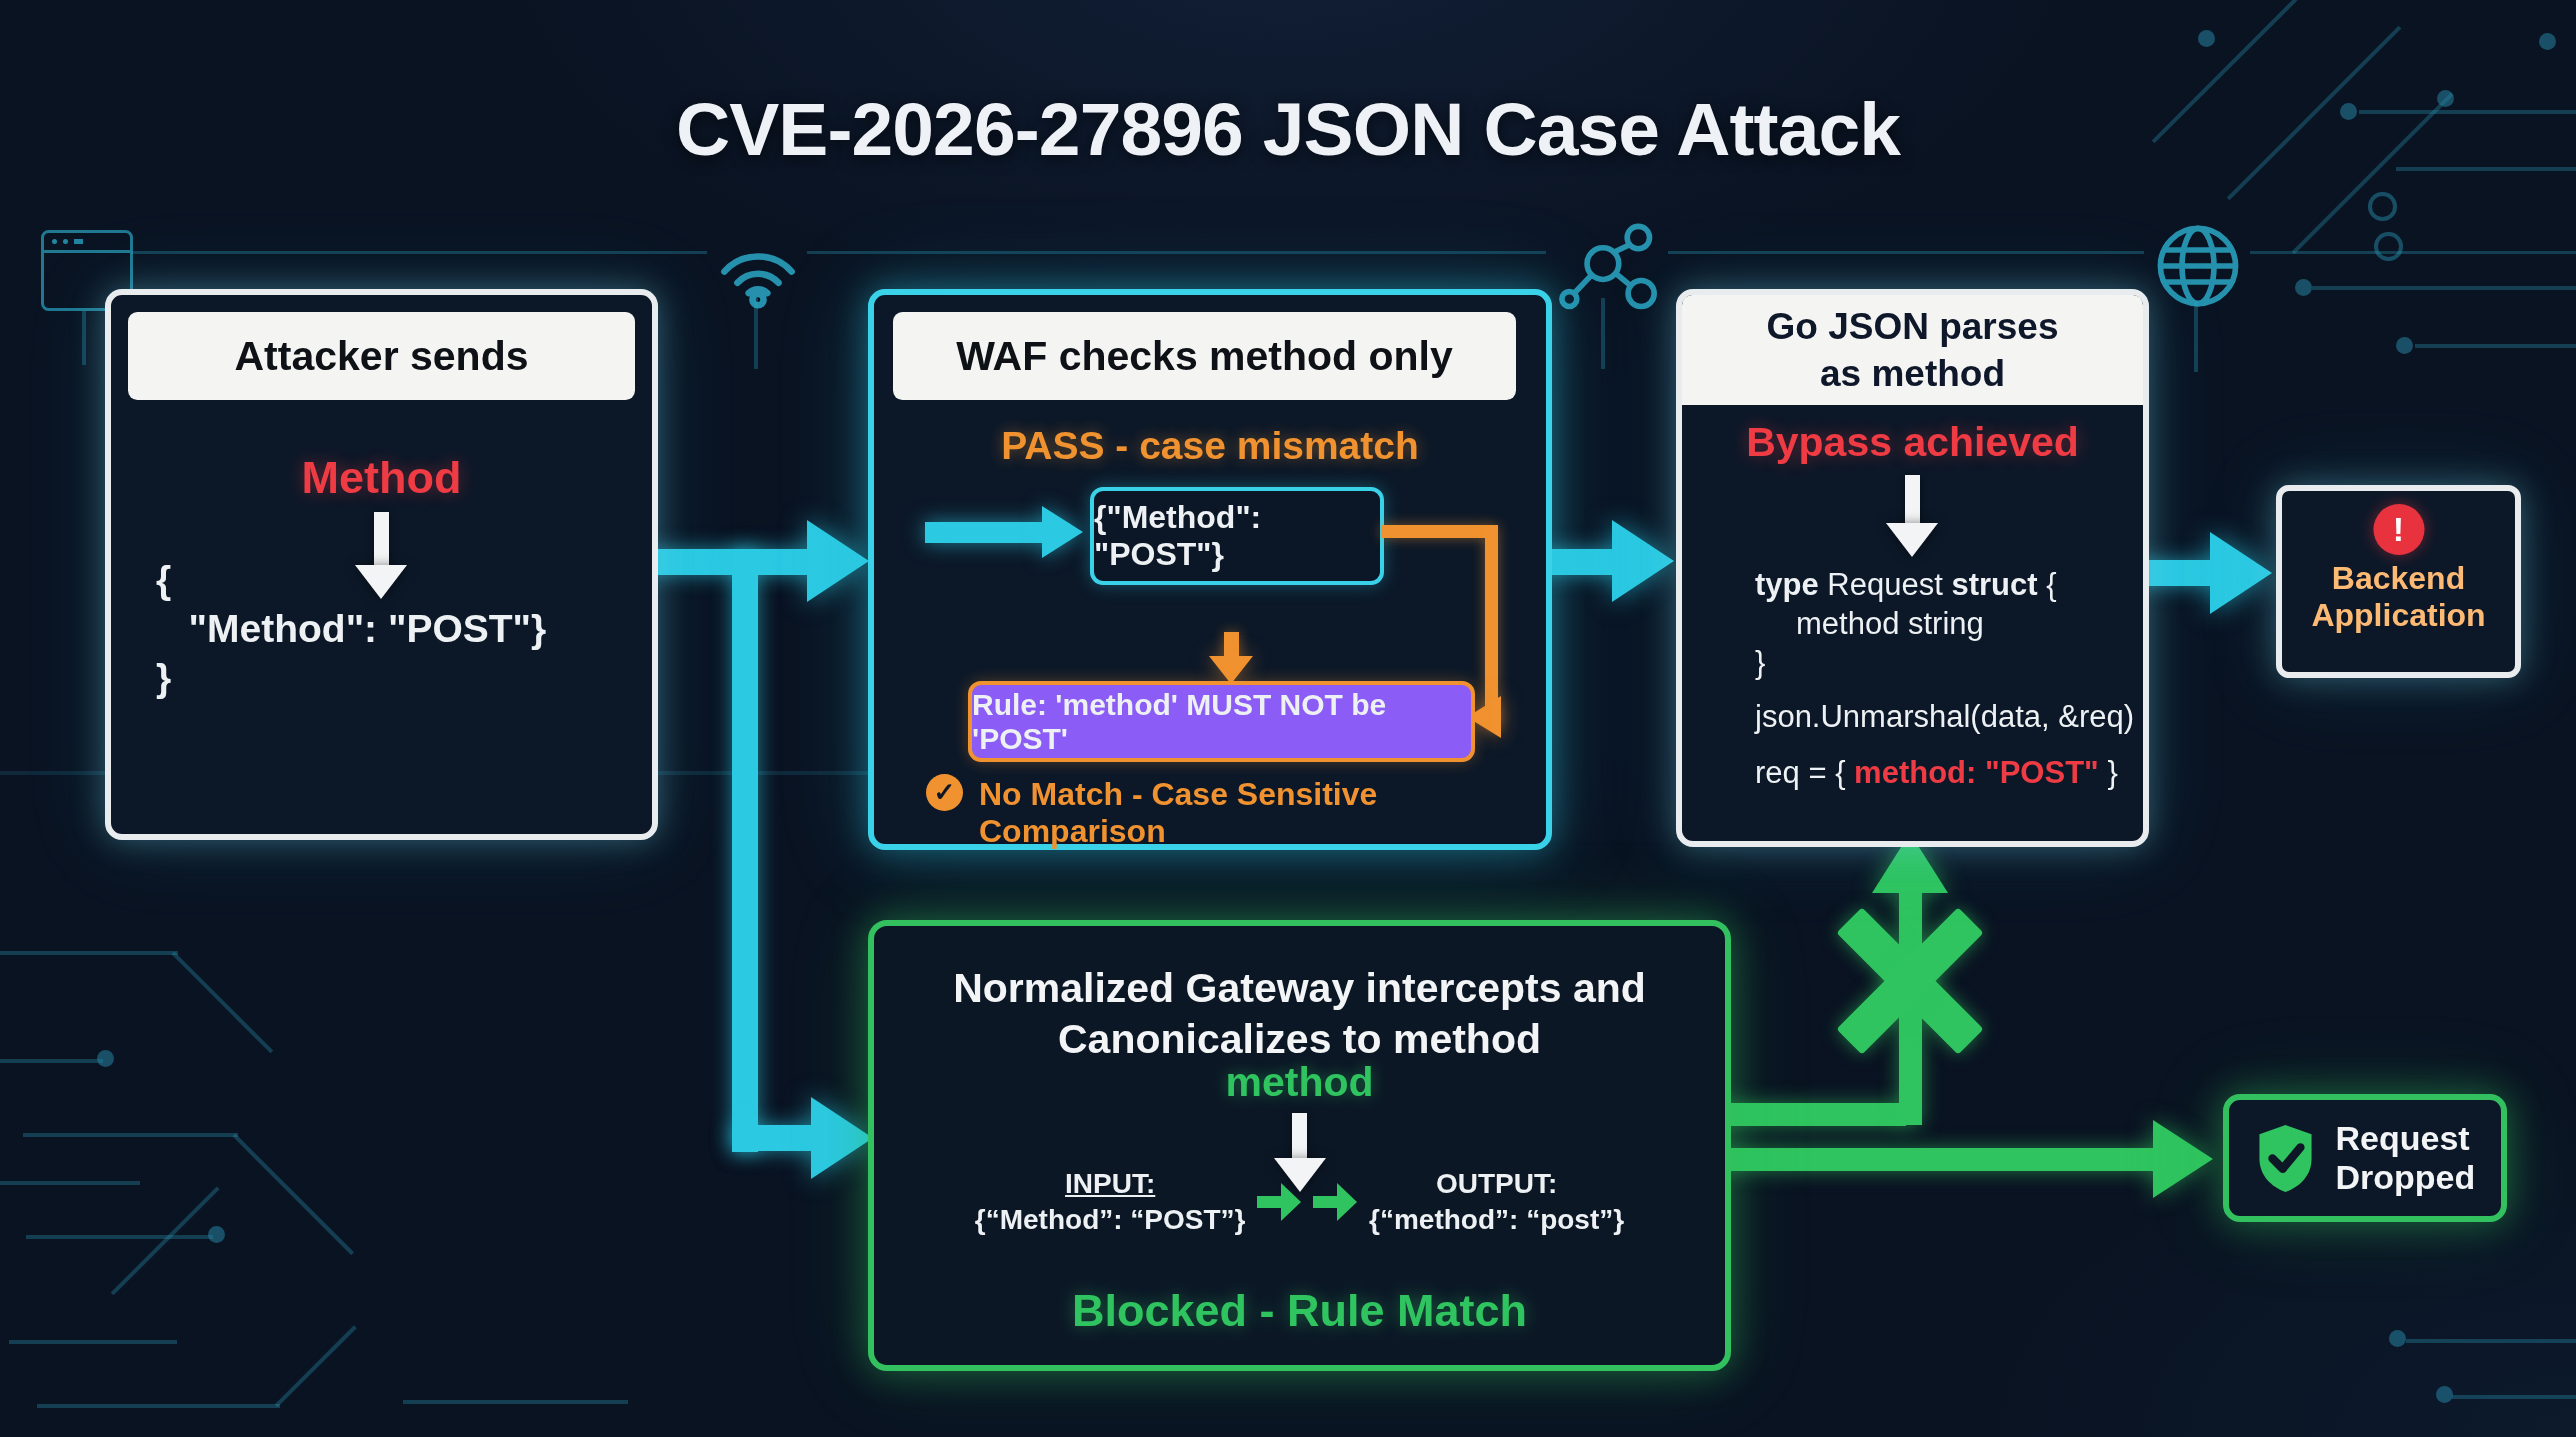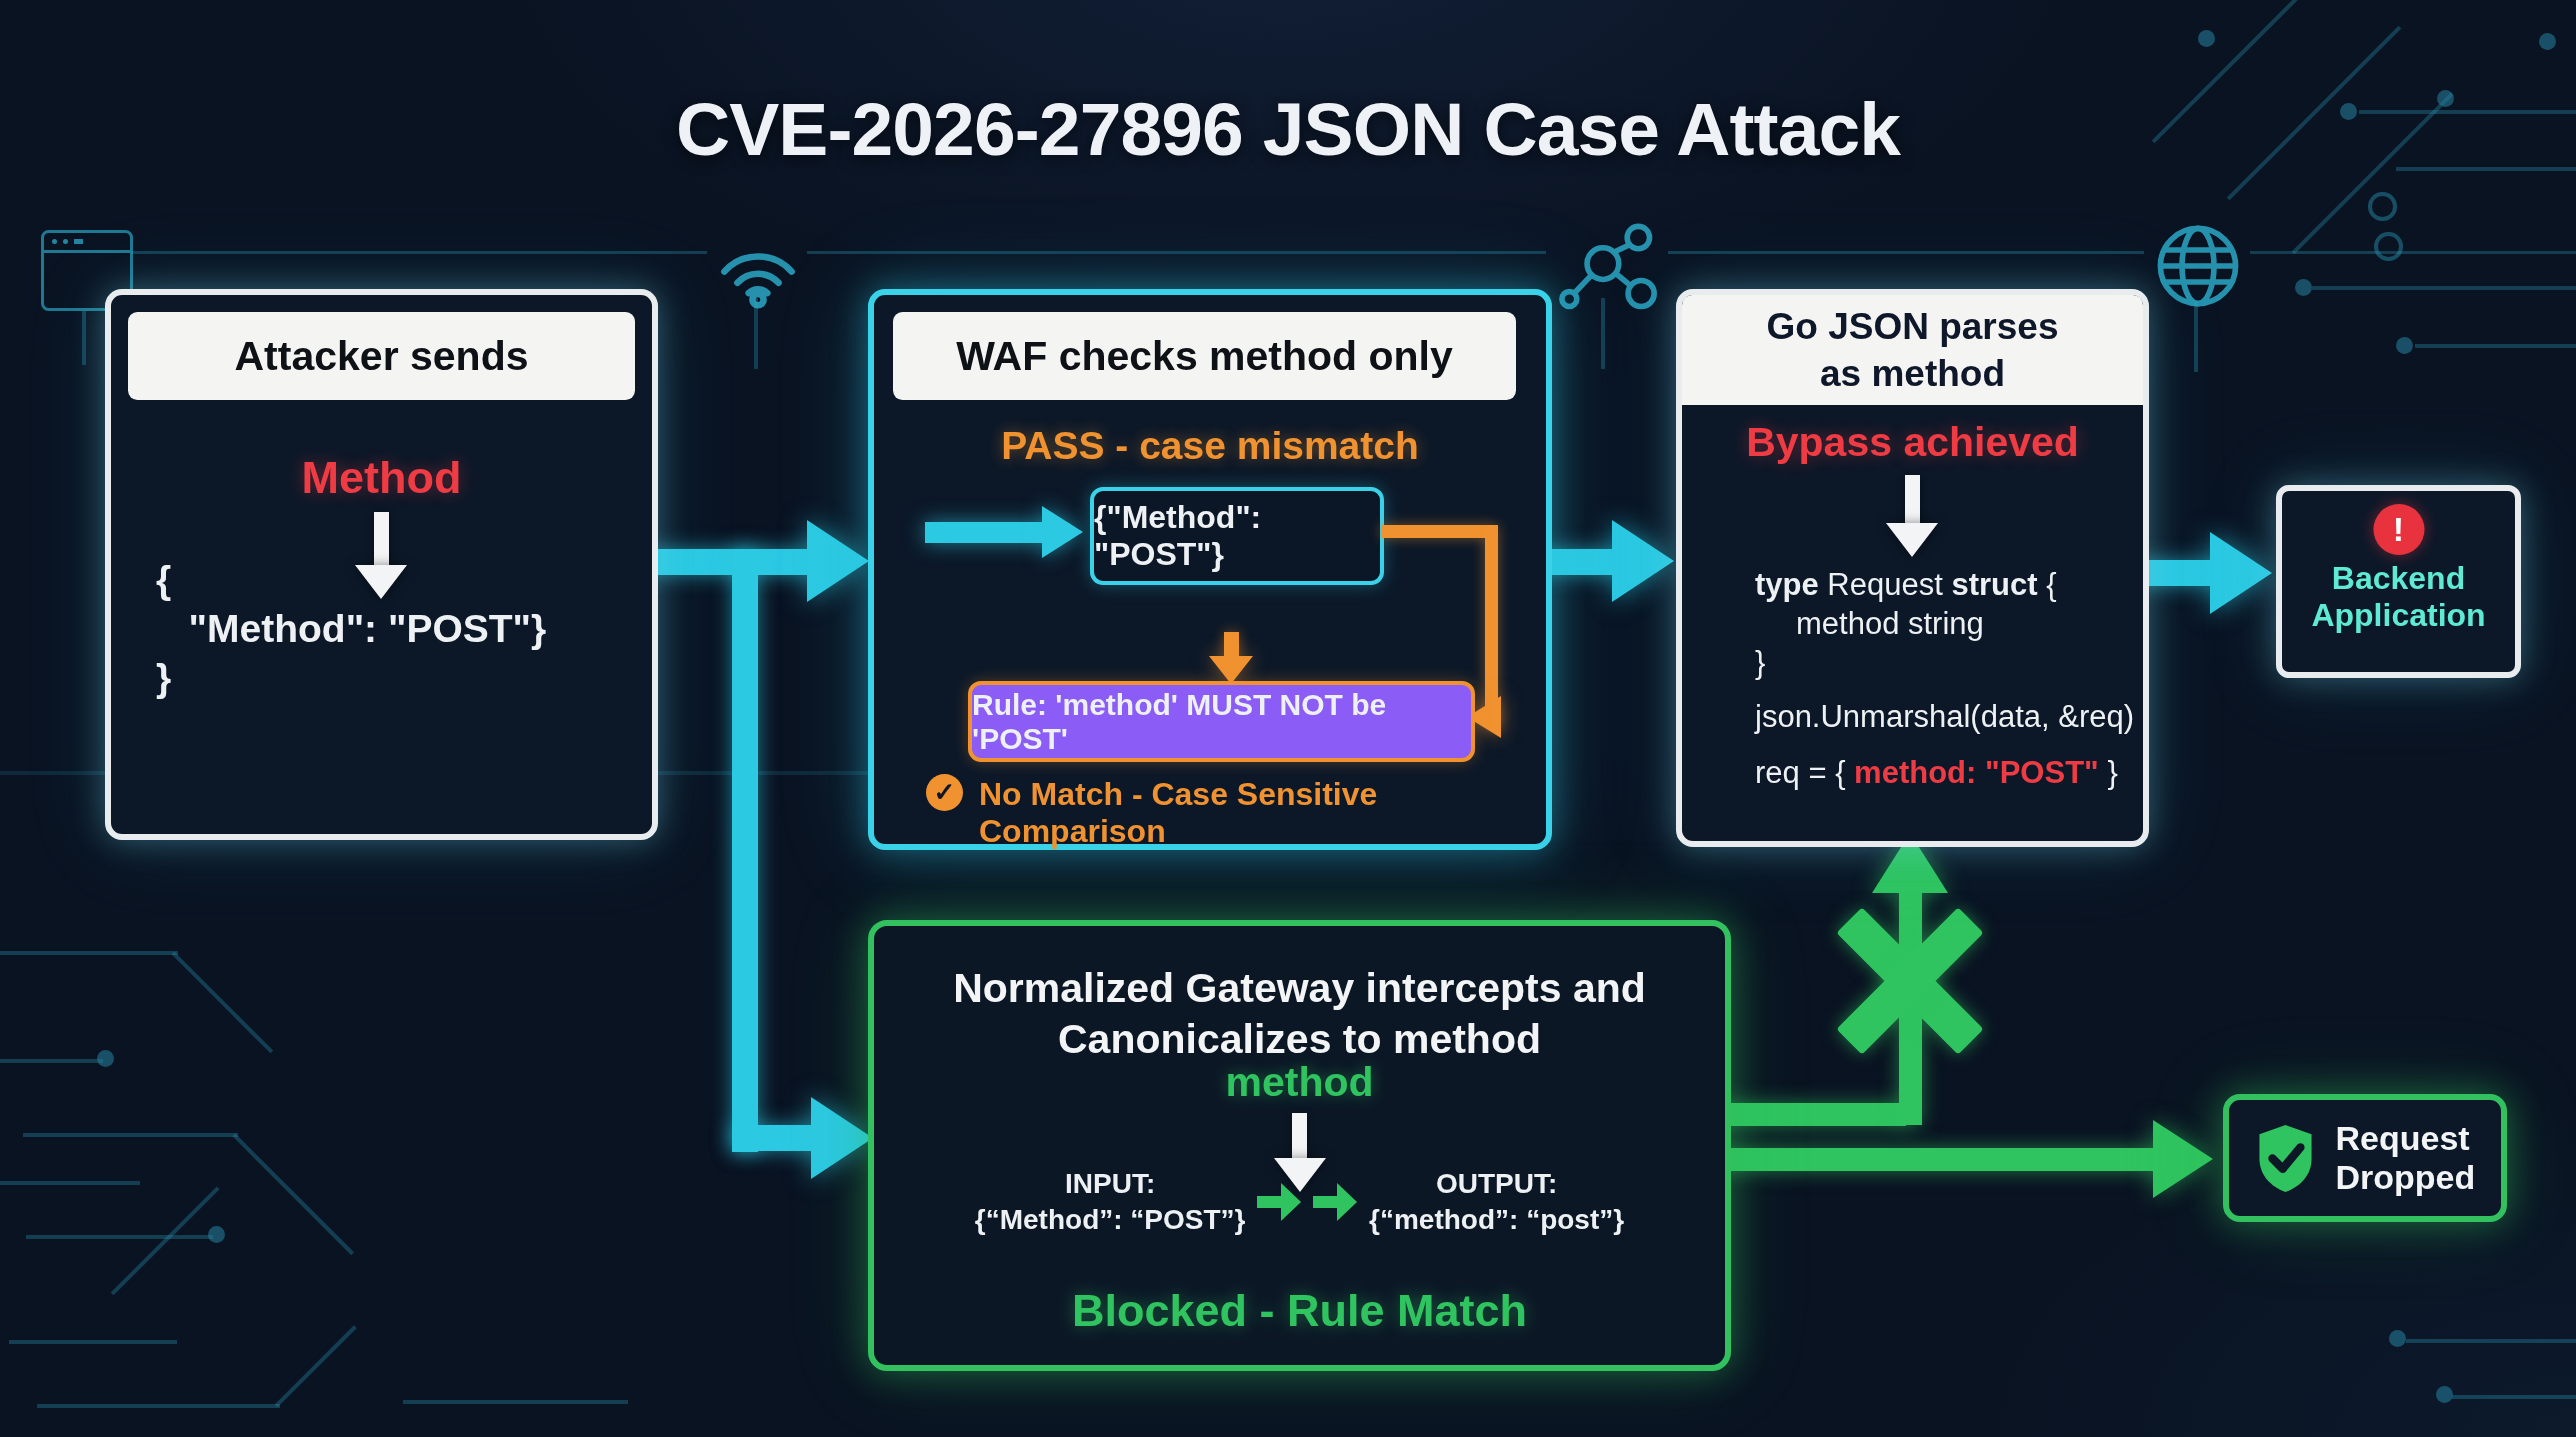--- a/index.html
+++ b/index.html
@@ -222,36 +222,36 @@
       <div><span>req = { </span><b style="color:#ee3b44;">method: "POST"</b><span> }</span></div>
     </div>
   </div>
 
   <div class="panel white-b" style="left:2276px;top:485px;width:233px;height:181px;border-radius:13px;">
     <div style="position:absolute;left:50%;transform:translateX(-50%);top:13px;width:51px;height:51px;border-radius:50%;background:#e8333f;
                 display:flex;align-items:center;justify-content:center;box-shadow:0 0 15px rgba(232,51,63,.45);">
       <span style="font-size:34px;font-weight:800;color:#fff;">!</span>
     </div>
     <div class="center-text" style="top:69px;">
-      <span style="display:inline-block;width:197px;font-size:32px;line-height:37px;font-weight:800;color:#5eead4;">Backend Application</span>
+      <span style="display:inline-block;width:197px;font-size:32px;line-height:37px;font-weight:800;color:#fdba74;">Backend Application</span>
     </div>
   </div>
 
   <div class="panel green-b" style="left:868px;top:920px;width:851px;height:439px;border-radius:19px;background:#0c1726;">
     <div class="center-text" style="top:37px;">
       <span style="display:inline-block;width:758px;font-size:41px;line-height:51px;font-weight:800;color:#f2f4f5;">Normalized Gateway intercepts and Canonicalizes to method</span>
     </div>
     <div class="center-text" style="top:133px;font-size:41px;font-weight:800;color:#2fc45f;text-shadow:0 0 15px rgba(47,196,95,.45);">method</div>
     <div class="white-down-arrow">
       <div class="bar" style="left:418px;top:187px;width:15px;height:47px;"></div>
       <div class="tri" style="left:400px;top:232px;"></div>
     </div>
     <div style="position:absolute;left:0;right:0;top:242px;display:flex;align-items:center;justify-content:center;gap:11.2px;padding:0 13px;">
       <div style="text-align:center;color:#eef1f3;flex:0 0 auto;">
-        <div style="font-size:28px;font-weight:700;">INPUT:</div>
+        <div style="font-size:28px;font-weight:700;text-decoration:underline;">INPUT:</div>
         <div style="font-size:28px;font-weight:600;margin-top:3.7px;">{“Method”: “POST”}</div>
       </div>
       <div class="g-arrow">
           <div class="b"></div>
           <div class="t"></div>
         </div>
       <div class="g-arrow">
           <div class="b"></div>
           <div class="t"></div>
         </div>

